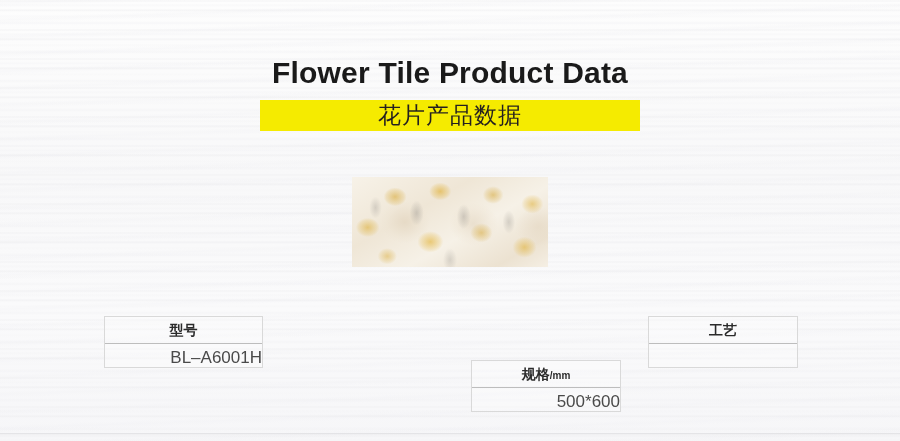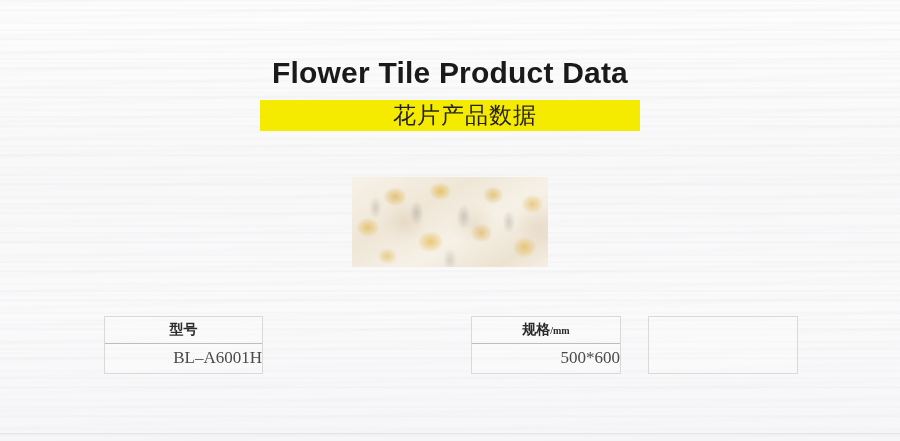--- a/index.html
+++ b/index.html
@@ -90,21 +90,20 @@
     top: 100px;
     width: 380px;
     height: 31px;
     line-height: 31px;
     text-align: center;
     font-size: 23px;
     font-weight: normal;
     color: #231f20;
     letter-spacing: 1px;
     white-space: nowrap;
-    margin-left: 15px;
   }
 
   
   .product-image {
     position: absolute;
     left: 352px;
     top: 177px;
     width: 196px;
     height: 90px;
     background-color: #f3ece0;
@@ -138,29 +137,28 @@
   .spec-row {
     position: absolute;
     left: 104px;
     top: 316px;
     width: 694px;
     height: 56px;
   }
   .spec-cell {
     position: absolute;
     top: 0;
-    height: 58px;
+    height: 52px;
     border: 1px solid #d9d9d9;
     box-sizing: border-box;
     background: rgba(255,255,255,0.25);
-    font-family: Liberation Serif, serif;
   }
   .spec-cell-0 { left: 0px;   width: 159px; }
   .spec-cell-1 { left: 189px; width: 150px; }
-  .spec-cell-2 { left: 367px; width: 150px; }
+  .spec-cell-2 { left: 367px; width: 150px; margin-top: 44px; }
   .spec-cell-3 { left: 544px; width: 150px; }
 
   .spec-head {
     height: 26px;
     line-height: 26px;
     text-align: center;
     font-size: 14px;
     font-weight: bold;
     color: #2b2b2b;
     border-bottom: 1px solid #bdbdbd;
@@ -200,16 +198,19 @@
 
 
     <div class="spec-cell spec-cell-2">
       <div class="spec-head">
         <span>规格</span><span class="unit">/mm</span>
       </div>
       <div class="spec-value">500*600</div>
     </div>
 
     <div class="spec-cell spec-cell-3">
+      <div class="spec-head">
+        <span>工艺</span><span class="unit"></span>
+      </div>
     </div>
 
   </div>
 </div>
 
 </body></html>

